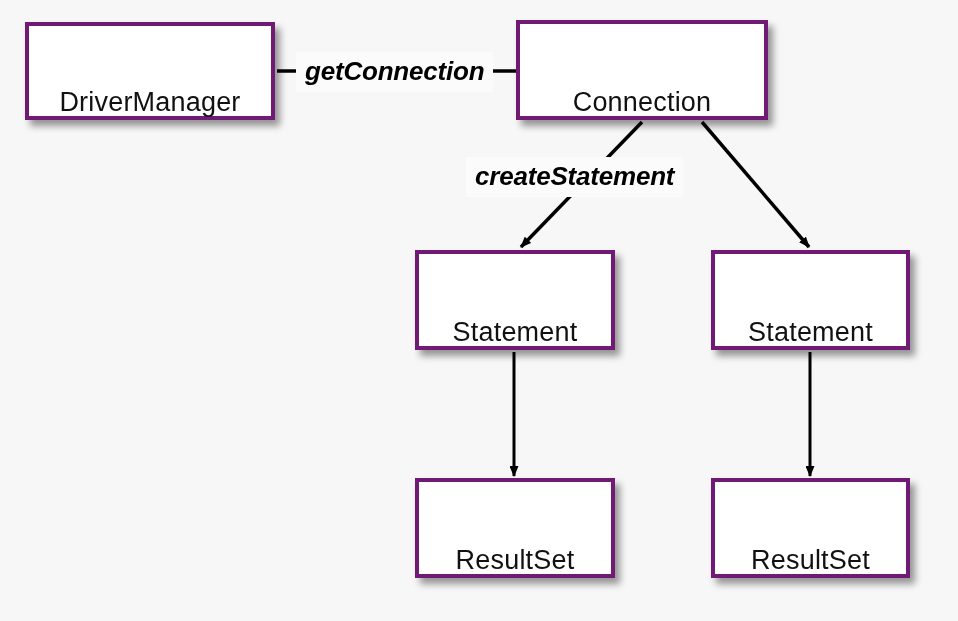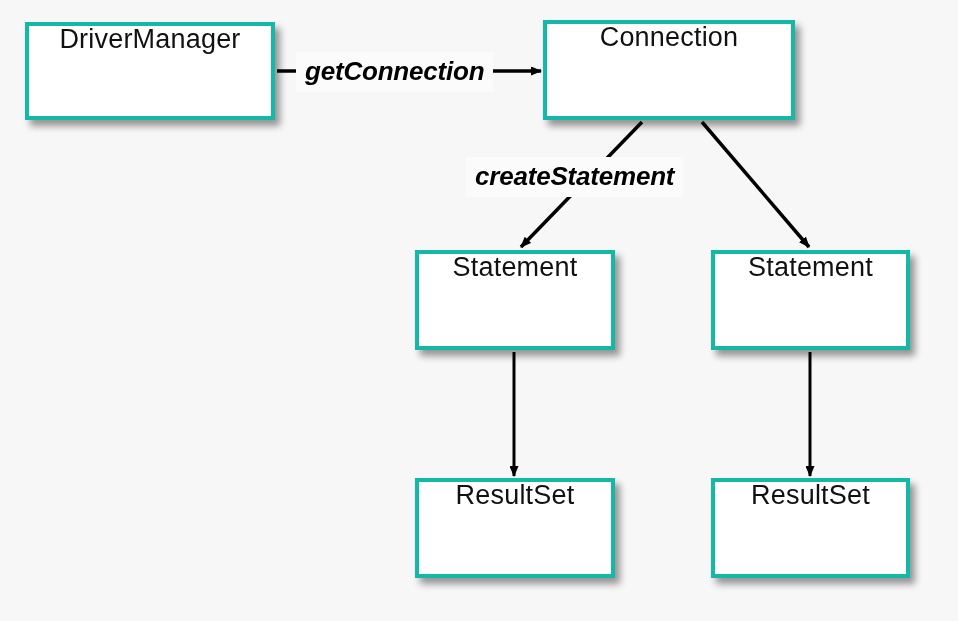--- a/index.html
+++ b/index.html
@@ -23,23 +23,23 @@
     position: absolute;
     left: 0;
     top: 0;
     width: 958px;
     height: 621px;
   }
   .node {
     position: absolute;
     box-sizing: border-box;
     background: #ffffff;
-    border: 4px solid #14b8a6;
+    border: 4px solid #701a75;
     display: flex;
-    align-items: flex-start;
+    align-items: flex-end;
     justify-content: center;
     box-shadow: 5px 6px 7px rgba(0,0,0,0.40);
     z-index: 5;
   }
   .node-label {
     font-family: "Liberation Sans", sans-serif;
     font-size: 27px;
     font-weight: 400;
     font-style: normal;
     color: #111111;
@@ -82,21 +82,21 @@
 
     <line x1="514" y1="352" x2="514" y2="476" stroke="#000000" stroke-width="3" marker-end="url(#arrowhead)"></line>
 
     <line x1="810" y1="352" x2="810" y2="476" stroke="#000000" stroke-width="3" marker-end="url(#arrowhead)"></line>
   </svg>
 
   <div class="node" style="left:25px; top:22px; width:250px; height:98px;">
     <span class="node-label">DriverManager</span>
   </div>
 
-  <div class="node" style="left:543px; top:20px; width:252px; height:100px;">
+  <div class="node" style="left:516px; top:20px; width:252px; height:100px;">
     <span class="node-label">Connection</span>
   </div>
 
   <div class="node" style="left:415px; top:250px; width:200px; height:100px;">
     <span class="node-label">Statement</span>
   </div>
 
   <div class="node" style="left:711px; top:250px; width:199px; height:100px;">
     <span class="node-label">Statement</span>
   </div>

